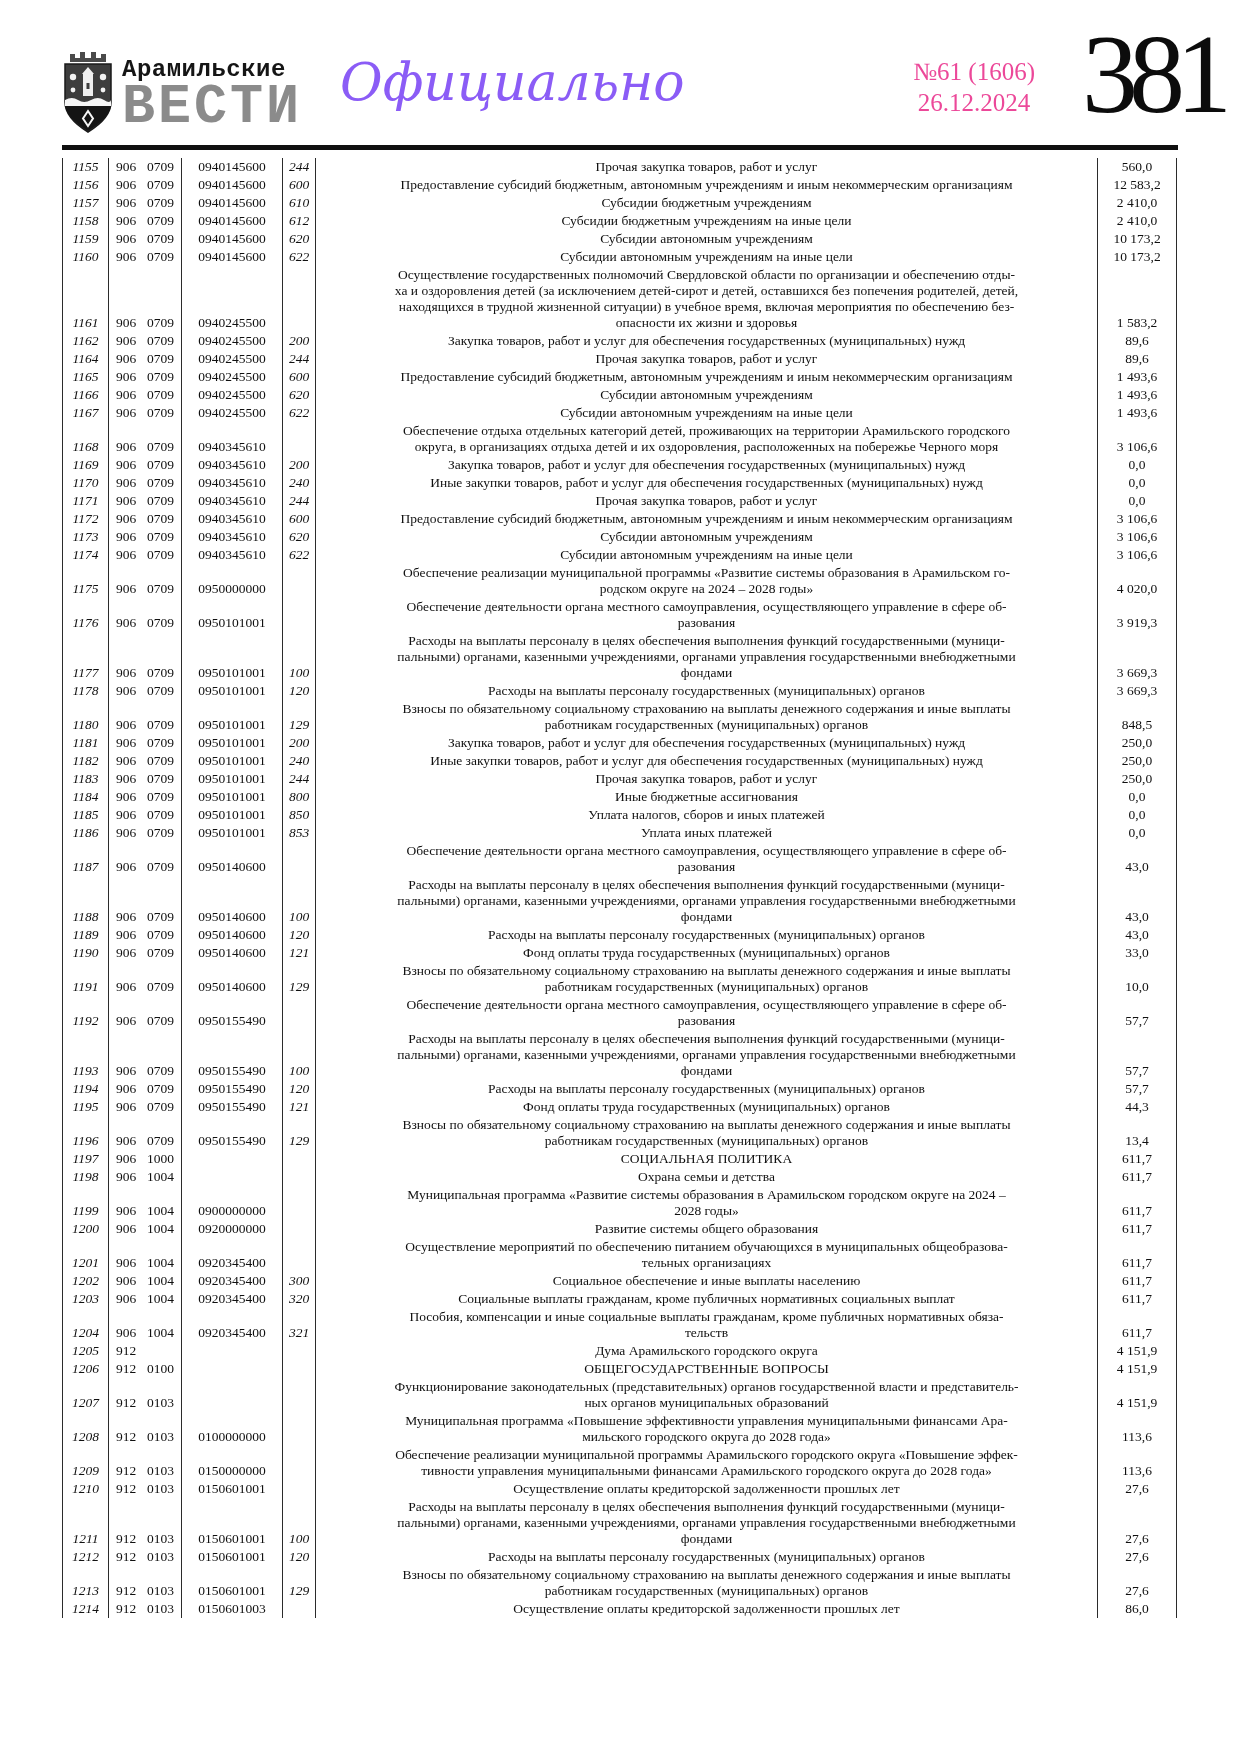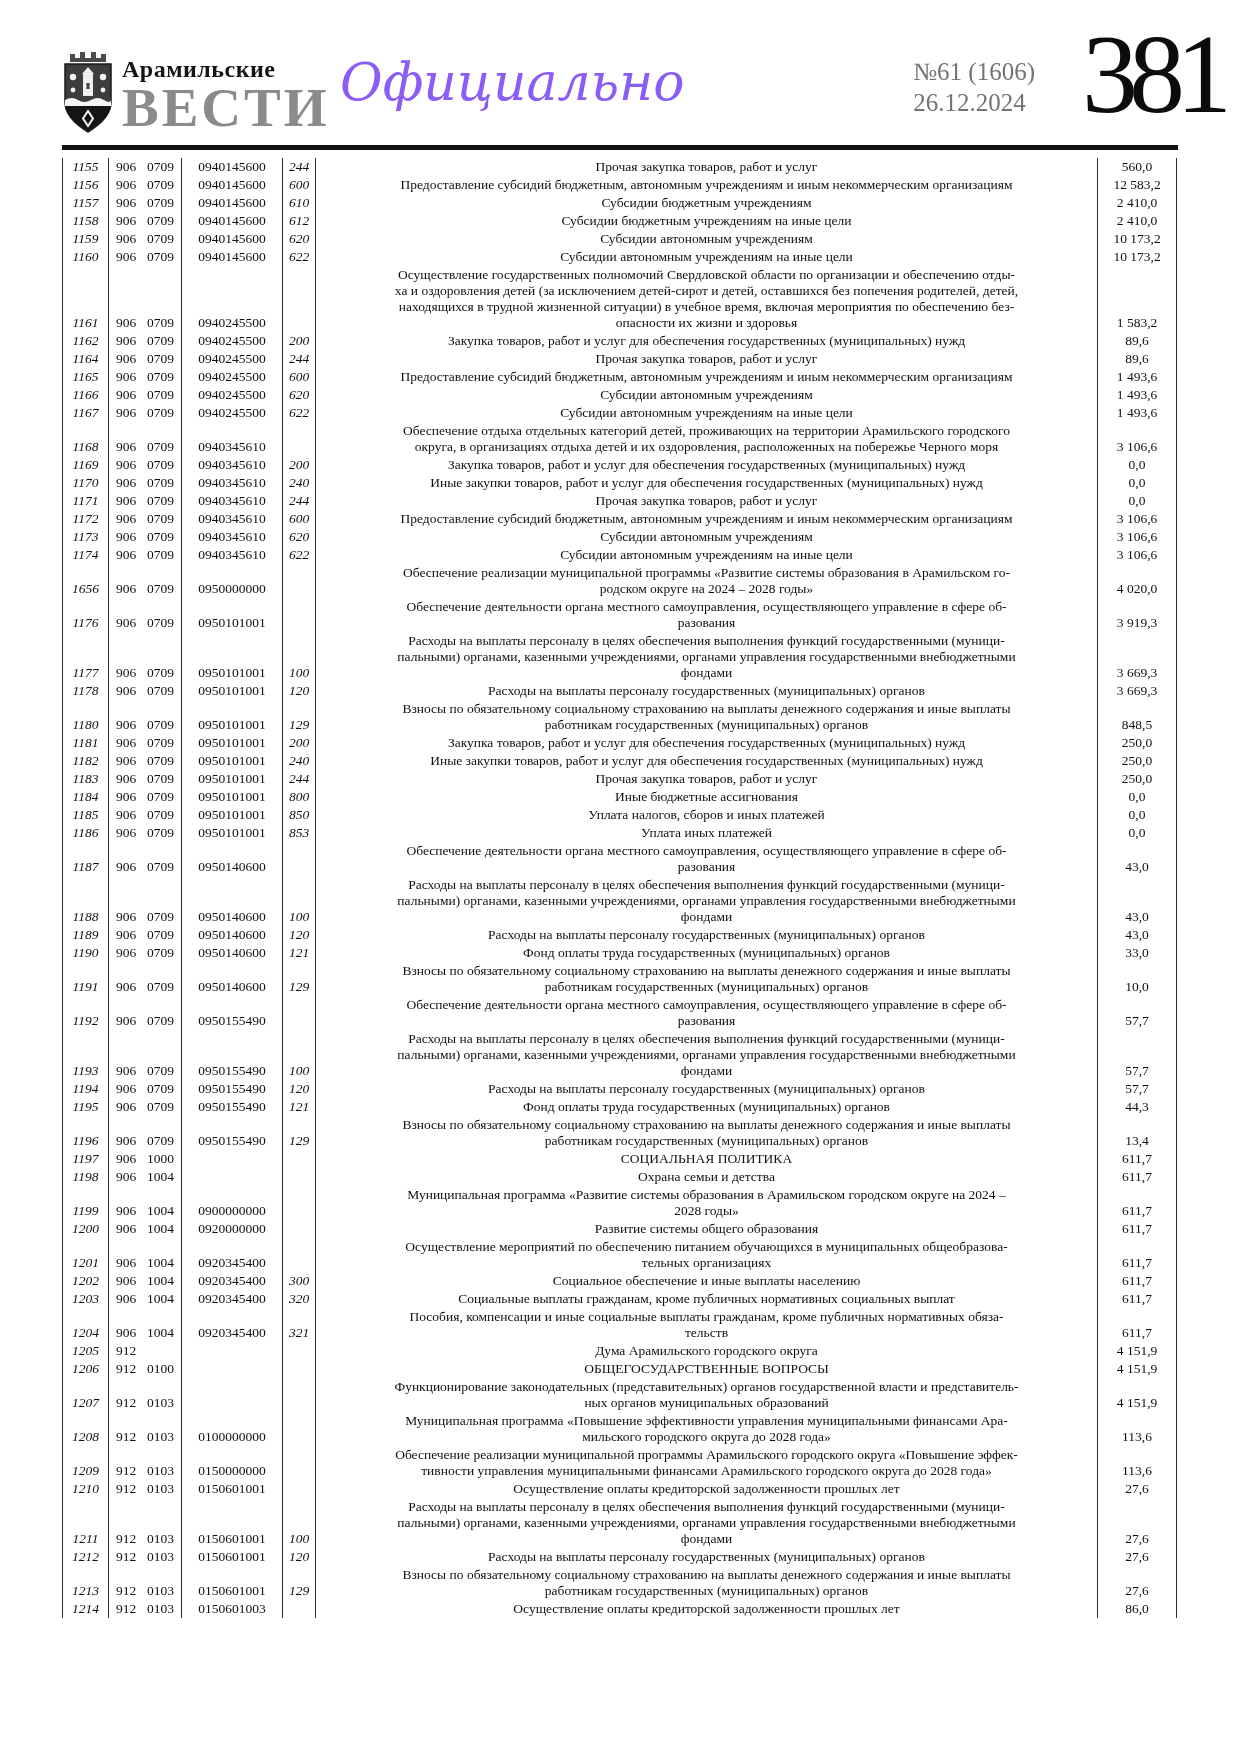--- a/index.html
+++ b/index.html
@@ -1,27 +1,27 @@
 <!DOCTYPE html>
 <html lang="ru"><head>
 <meta charset="utf-8">
 <style>
   html,body{margin:0;padding:0;background:#ffffff;}
   .page{position:relative;width:1241px;height:1754px;background:#fff;overflow:hidden;
         font-family:"Liberation Serif",serif;color:#111;}
   
   .masthead{position:absolute;left:0;top:0;width:1241px;height:150px;}
   .crest{position:absolute;left:62px;top:50px;width:52px;height:84px;}
-  .brandname{position:absolute;left:122px;top:56px;font-family:Liberation Serif, serif;}
+  .brandname{position:absolute;left:122px;top:56px;font-family:Liberation Mono, monospace;}
   .brand-top{font-size:24px;font-weight:bold;color:#151515;letter-spacing:.5px;}
   .brand-bottom{font-size:55px;font-weight:bold;color:#8b8b8b;letter-spacing:3px;line-height:.85;margin-top:2px;}
   .section-title{position:absolute;left:340px;top:52px;font-family:"DejaVu Serif","Liberation Serif",serif;
                  font-style:italic;font-size:52px;color:#8b5cf6;}
-  .issue-block{position:absolute;right:206px;top:56px;text-align:left;
-               font-size:25px;line-height:31px;color:#737373;}
+  .issue-block{position:absolute;right:206px;top:56px;text-align:center;
+               font-size:25px;line-height:31px;color:#ec4899;}
   .page-big-number{position:absolute;left:1046px;top:24px;width:145px;text-align:right;
                    font-family:"Liberation Serif",serif;font-weight:normal;font-size:112px;
                    line-height:.9;letter-spacing:-9px;color:#0c0c0c;margin-left:32px;}
   .head-rule{position:absolute;left:62px;top:145px;width:1116px;height:5px;background:#101010;}
   
   .tbl-wrap{position:absolute;left:62px;top:158px;width:1116px;}
   table.budget{border-collapse:collapse;table-layout:fixed;width:1114px;
                font-size:13.5px;line-height:16px;color:#101010;}
   table.budget td{vertical-align:bottom;padding:1px 2px;border-right:1.2px solid #2b2b2b;
                   overflow:hidden;}
@@ -330,21 +330,21 @@
                 <span>906</span>
                 <span>0709</span>
               </div>
             </td>
             <td class="c-target">0940345610</td>
             <td class="c-type">622</td>
             <td class="c-desc">Субсидии автономным учреждениям на иные цели</td>
             <td class="c-amt">3 106,6</td>
           </tr>
           <tr>
-            <td class="c-num">1656</td>
+            <td class="c-num">1175</td>
             <td class="c-codes">
               <div class="codes-inner">
                 <span>906</span>
                 <span>0709</span>
               </div>
             </td>
             <td class="c-target">0950000000</td>
             <td class="c-type"></td>
             <td class="c-desc">Обеспечение реализации муниципальной программы «Развитие системы образования в Арамильском го-
 родском округе на 2024 – 2028 годы»</td>

